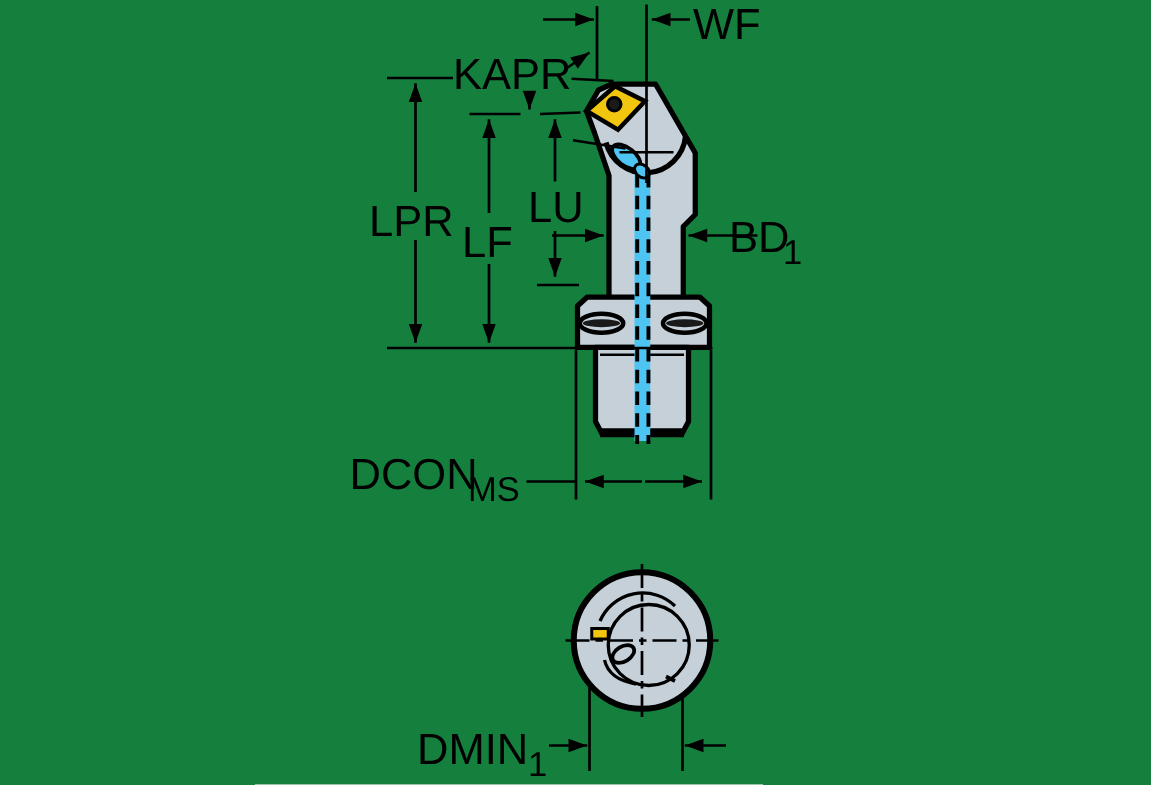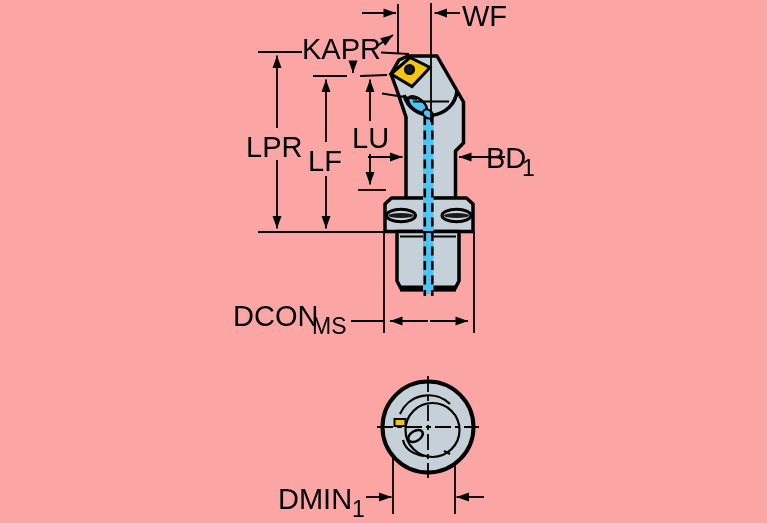--- a/index.html
+++ b/index.html
@@ -1,20 +1,20 @@
 <!DOCTYPE html>
 <html><head>
 <meta charset="utf-8">
 <style>
   html, body { margin: 0; padding: 0; background: #ffffff; }
   .stage {
     position: relative;
     width: 767px;
     height: 523px;
-    background: #fca5a5;
+    background: #15803d;
     font-family: "Liberation Sans", sans-serif;
     overflow: hidden;
   }
   svg text {
     font-family: "Liberation Sans", sans-serif;
     fill: #000000;
   }
   .lbl   { font-size: 29px; }
   .sub   { font-size: 23px; }
   .outline  { stroke: #000000; stroke-width: 3.5; stroke-linejoin: round; }

